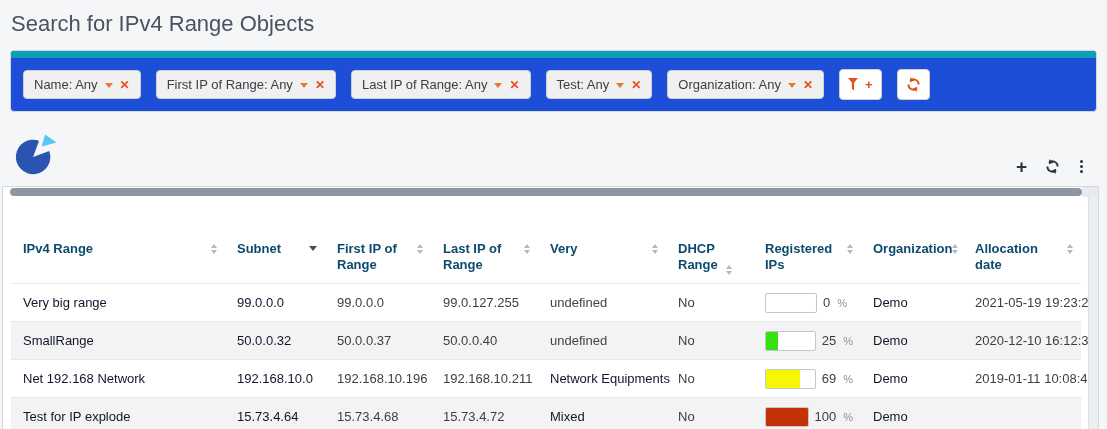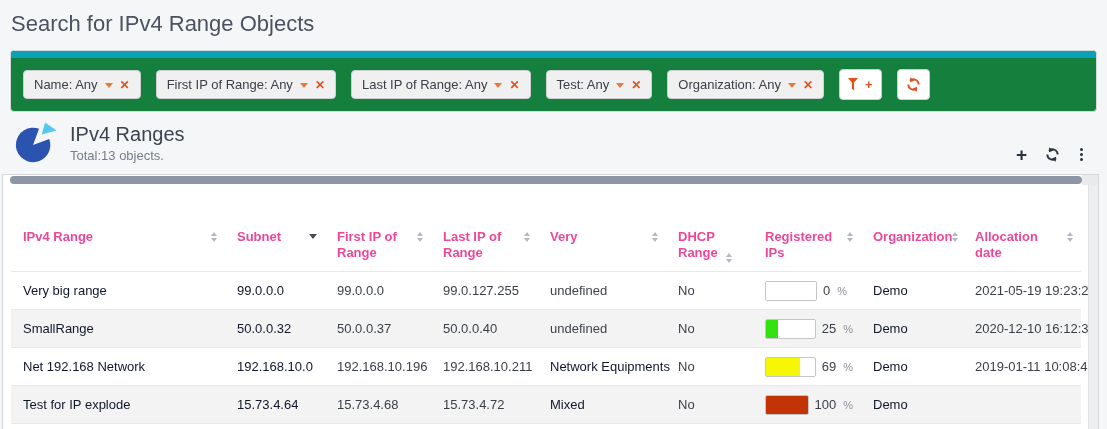--- a/index.html
+++ b/index.html
@@ -9,21 +9,21 @@
     background: #f5f6f7;
     font-family: "Liberation Sans", sans-serif;
     color: #3a3f47;
   }
   .page-title {
     font-size: 22px; font-weight: 400; color: #4a5160;
     margin: 11px 0 13px 11px;
   }
   
   .filter-panel {
-    margin: 0 10px; background: #15803d;
+    margin: 12px 10px; background: #1d4ed8;
     border: 1px solid #d5d8dc; border-radius: 4px;
   }
   .teal-bar { height: 7px; border-radius: 3px 3px 0 0; background: #0aa0b5; }
   .chips-row { display: flex; align-items: center; gap: 15px; padding: 11px 12px; }
   .chip {
     display: inline-flex; align-items: center; gap: 7px;
     background: #f0f0f0; border: 1px solid #ccd0d5; border-radius: 4px;
     padding: 6px 10px; font-size: 13px; color: #3b4049; cursor: pointer;
     white-space: nowrap;
   }
@@ -52,21 +52,21 @@
   .table-panel {
     position: relative; margin: 0 8px 0 2px; background: #fff;
     border: 1px solid #d6d9dc; height: 320px;
   }
   .hscroll { position: relative; height: 10px; background: #fff; }
   .hscroll .track-end { position: absolute; right: 0; top: 0; width: 16px; height: 10px; background: #e8eaec; }
   .hscroll .hthumb { position: absolute; left: 7px; right: 16px; top: 1px; height: 8px; background: #8c96a5; border-radius: 4px; }
   .vscroll { position: absolute; top: 10px; right: 0; width: 10px; bottom: 0; background: #eceef0; border-left: 1px solid #e0e3e6; }
   table { border-collapse: collapse; table-layout: fixed; width: 1070px; margin-left: 8px; font-size: 13px; }
   th {
-    text-align: left; vertical-align: top; font-weight: 700; color: #ec4899;
+    text-align: left; vertical-align: top; font-weight: 700; color: #0c4a6e;
     padding: 44px 8px 8px 12px; line-height: 16px; cursor: pointer;
   }
   .thx { display: flex; justify-content: space-between; align-items: flex-start; }
   .thx.inline { display: block; }
   .sort-both { display: inline-flex; flex-direction: column; gap: 2px; margin-top: 3px; }
   .sort-both .tri-up { width: 0; height: 0; border-left: 3.5px solid transparent; border-right: 3.5px solid transparent; border-bottom: 4px solid #b3b9c2; }
   .sort-both .tri-dn { width: 0; height: 0; border-left: 3.5px solid transparent; border-right: 3.5px solid transparent; border-top: 4px solid #b3b9c2; }
   .sort-both.inline-icon { display: inline-flex; margin-left: 8px; }
   .caret-desc { display: inline-block; width: 0; height: 0; margin-top: 5px;
     border-left: 4.5px solid transparent; border-right: 4.5px solid transparent; border-top: 5px solid #474d57; }
@@ -137,24 +137,20 @@
   </div>
 </div>
 
 <div class="section-header">
   <span style="display:inline-flex;">
     <svg width="46" height="46" viewBox="0 0 48 48">
       <path d="M22 26 L38.9 19.8 A18 18 0 1 1 28.2 9.1 Z" fill="#2a54b0"></path>
       <path d="M31 15 L34.5 2.5 L46.5 11 Z" fill="#55c8f0"></path>
     </svg>
   </span>
-  <div>
-    <div class="sec-title">IPv4 Ranges</div>
-    <div class="sec-subtitle">Total:13 objects.</div>
-  </div>
   <div class="toolbar">
     <span class="tb-plus">+</span>
     <span class="tb-refresh">
       <svg width="15" height="15" viewBox="0 0 16 16">
         <g fill="none" stroke="#2b3440" stroke-width="2">
           <path d="M13.5 8 A5.5 5.5 0 0 0 4.2 4.0"></path>
           <path d="M2.5 8 A5.5 5.5 0 0 0 11.8 12.0"></path>
         </g>
         <polygon fill="#2b3440" points="4.6,0.2 4.2,5.6 9.2,3.6"></polygon>
         <polygon fill="#2b3440" points="11.4,15.8 11.8,10.4 6.8,12.4"></polygon>

